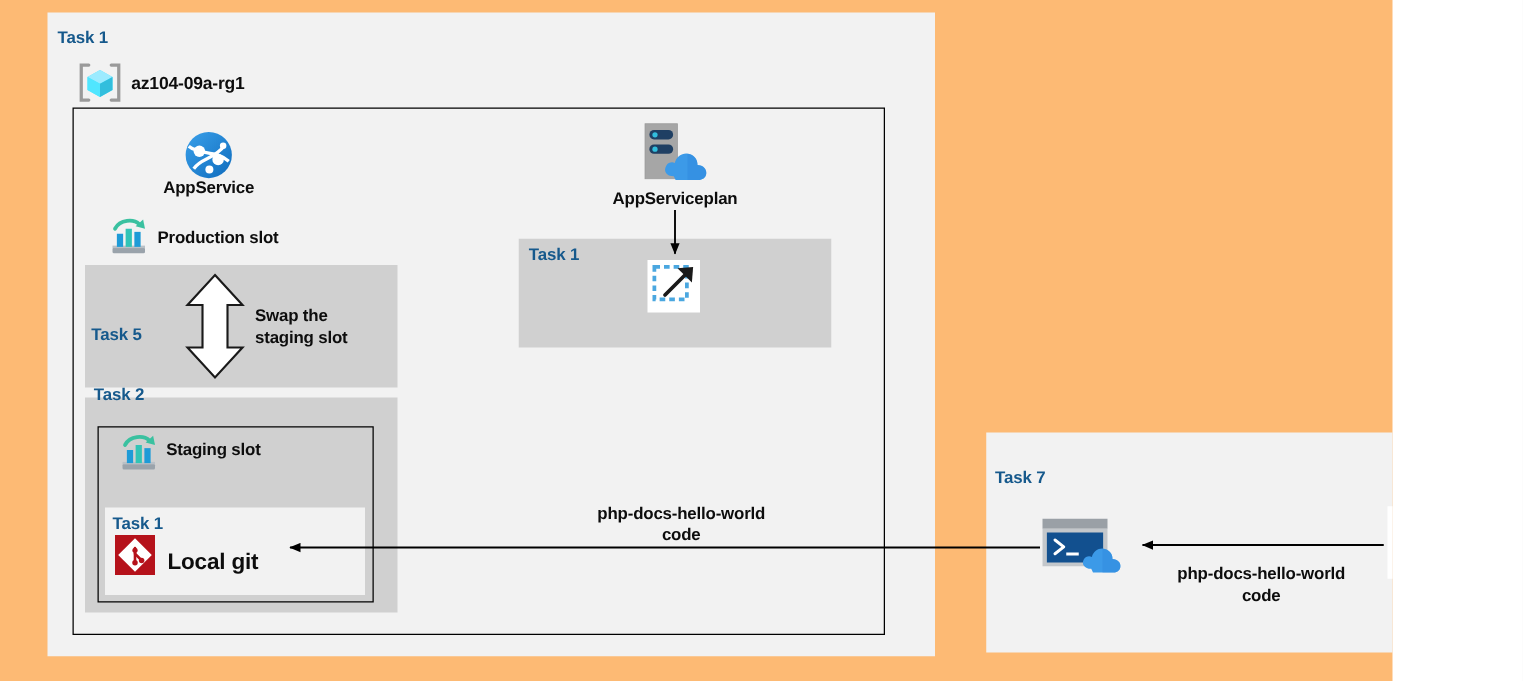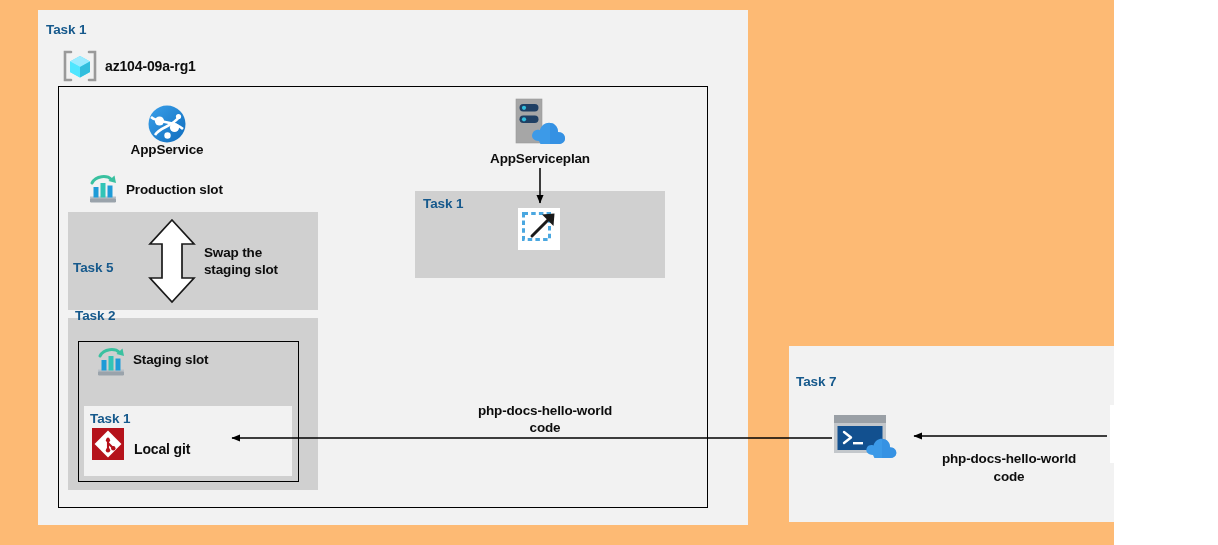--- a/index.html
+++ b/index.html
@@ -164,21 +164,21 @@
       </g>
       <g stroke="#b5121b" stroke-width="2.1" fill="none" stroke-linecap="round">
         <line x1="16" y1="10.5" x2="16" y2="22"></line>
         <line x1="16" y1="15" x2="21" y2="20"></line>
       </g>
       <circle cx="21.3" cy="20.3" r="2.2" fill="#b5121b"></circle>
       <circle cx="16" cy="22.2" r="2.2" fill="#b5121b"></circle>
       <circle cx="16" cy="12.2" r="2.1" fill="#b5121b"></circle>
     </svg>
   </span>
-  <div class="node-label" style="left:134px; top:441px; font-size:14px;">Local git</div>
+  <div class="node-label" style="left:134px; top:441px; font-size:18px;">Local git</div>
 
   <span class="icon" style="left:509px; top:97px; width:62px; height:50px;">
     <svg width="62" height="50" viewBox="0 0 62 50">
 
       <rect x="7" y="2" width="26" height="44" fill="#a6a6a6"></rect>
       <rect x="7" y="2" width="26" height="44" fill="none" stroke="#9a9a9a" stroke-width="0.6"></rect>
       <rect x="10.5" y="7" width="19" height="7.5" rx="3.7" fill="#1f3f63"></rect>
       <circle cx="15" cy="10.8" r="2.1" fill="#32bedd"></circle>
       <rect x="10.5" y="18.5" width="19" height="7.5" rx="3.7" fill="#1f3f63"></rect>
       <circle cx="15" cy="22.3" r="2.1" fill="#32bedd"></circle>

